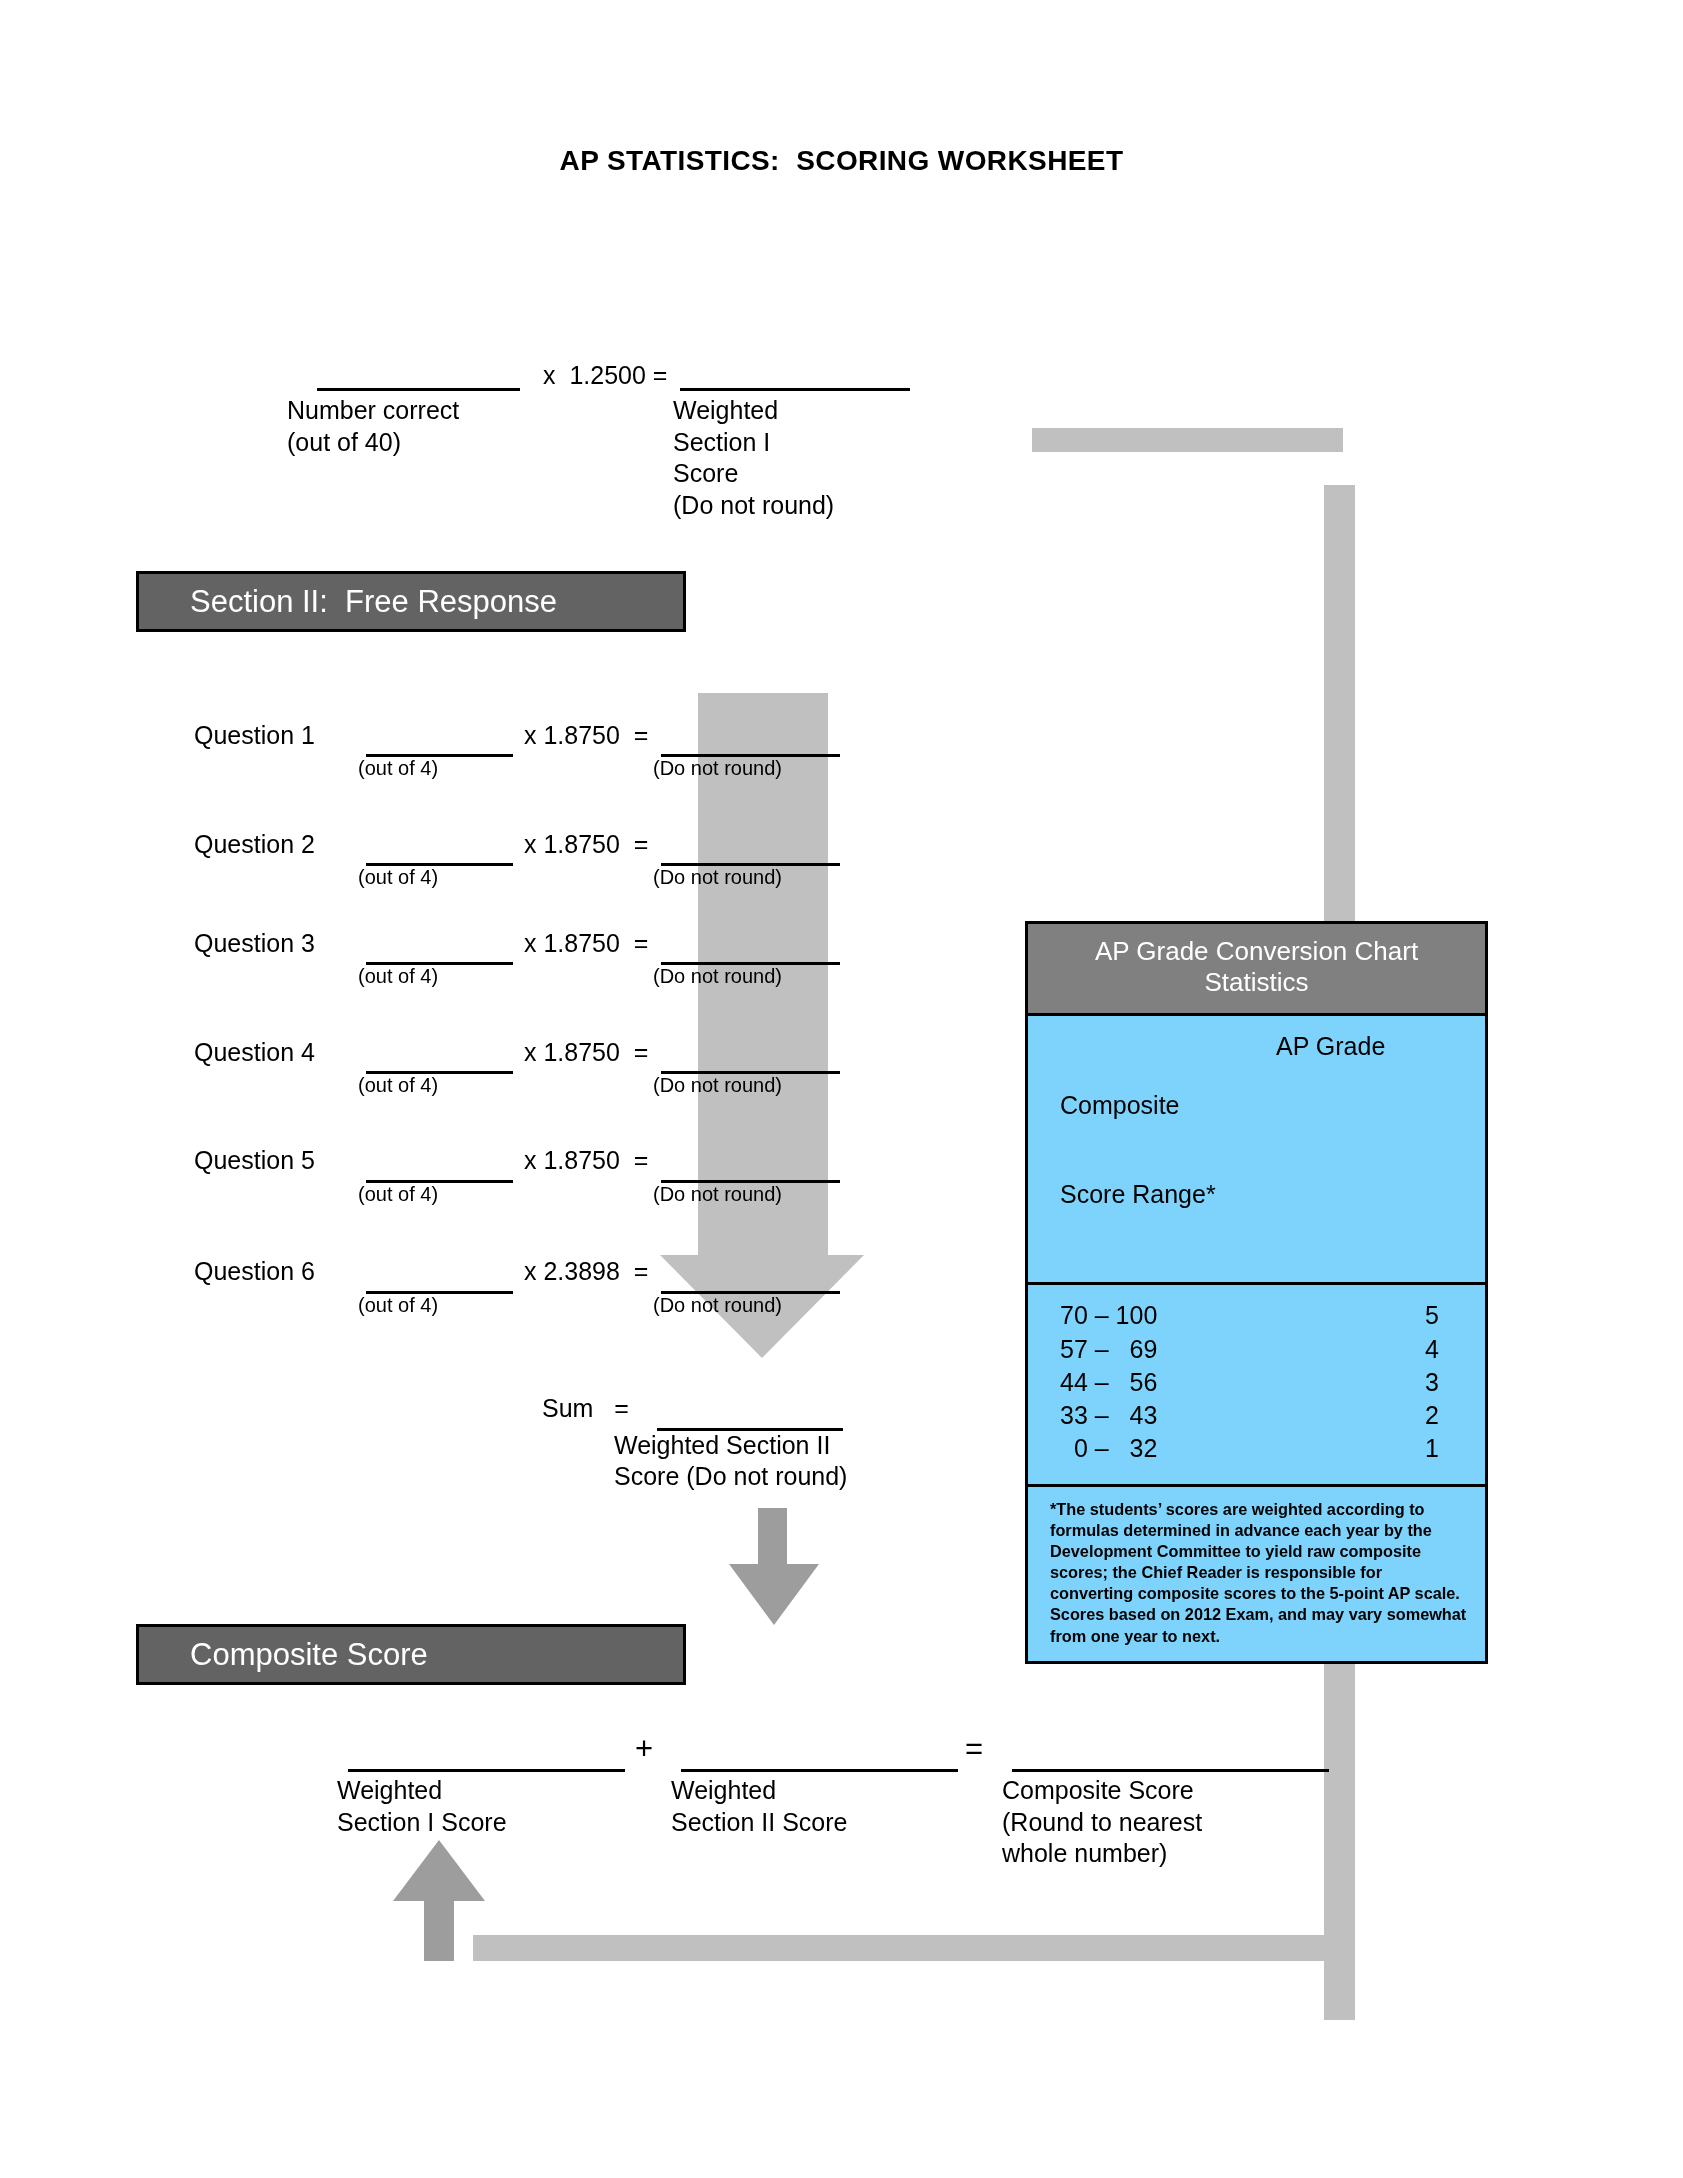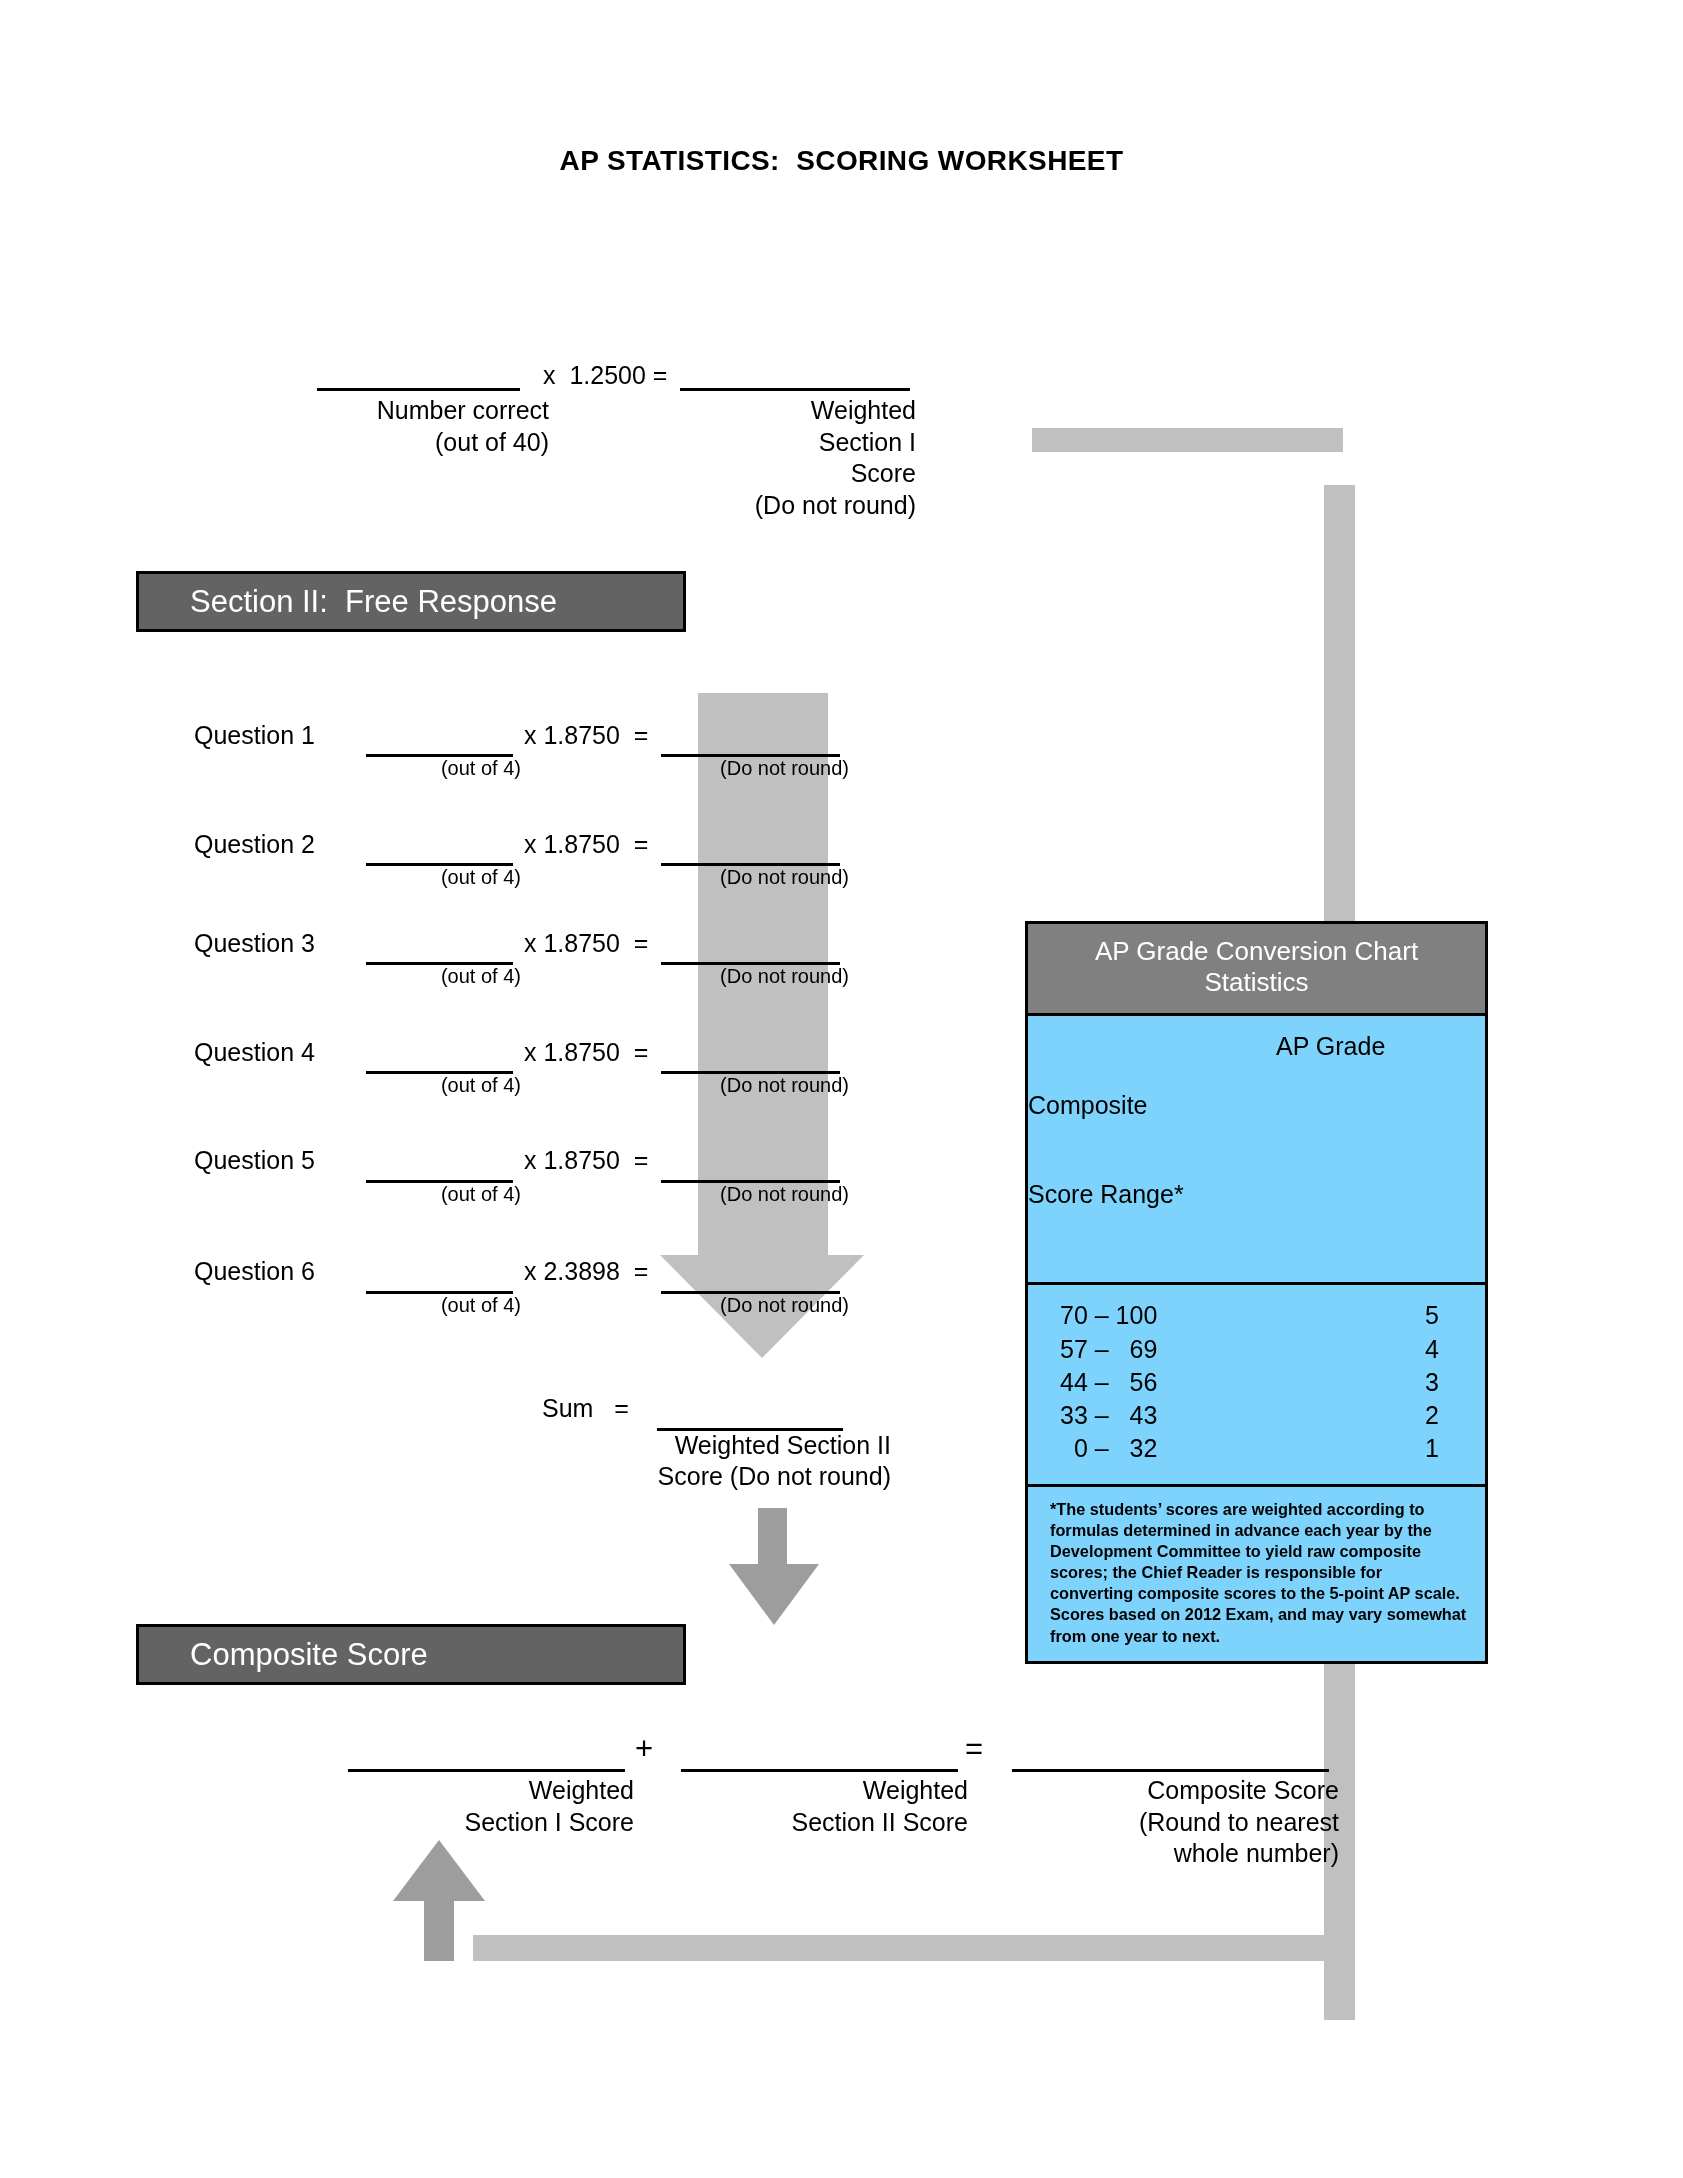--- a/index.html
+++ b/index.html
@@ -47,21 +47,21 @@
   .section-bar .bar-label { padding-left: 51px; }
 
   #section-bar-1 { left: 136px; top: 226px;  width: 550px; height: 61px; }
   #section-bar-2 { left: 136px; top: 571px;  width: 550px; height: 61px; text-align: right; }
   #section-bar-3 { left: 136px; top: 1624px; width: 550px; height: 61px; }
 
   
   .txt { position: absolute; white-space: pre; }
   .t-lg   { font-size: 25px; }
   .t-sm   { font-size: 20px; }
-  .center { text-align: right; }
+  .center { text-align: left; }
 
   
   .rule {
     position: absolute;
     border-bottom: 3px solid #000000;
     height: 0;
   }
 
   
   .flow-light { position: absolute; background: #c0c0c0; }
@@ -108,21 +108,21 @@
     line-height: 1.18;
     border-bottom: 3px solid #000000;
   }
   #conversion-chart-colheads {
     display: flex;
     padding: 16px 0 14px 0;
     border-bottom: 3px solid #000000;
     font-size: 25px;
     line-height: 1.18;
   }
-  .cc-col-a { width: 248px; box-sizing: border-box; white-space: pre; }
+  .cc-col-a { width: 248px; padding-left: 32px; box-sizing: border-box; white-space: pre; }
   .cc-col-b { flex: 1; white-space: pre; }
   #conversion-chart-rows {
     padding: 14px 0 18px 0;
     border-bottom: 3px solid #000000;
     font-size: 25px;
   }
   .cc-row { display: flex; line-height: 1.33; }
   .cc-range {
     width: 248px;
     padding-left: 32px;

